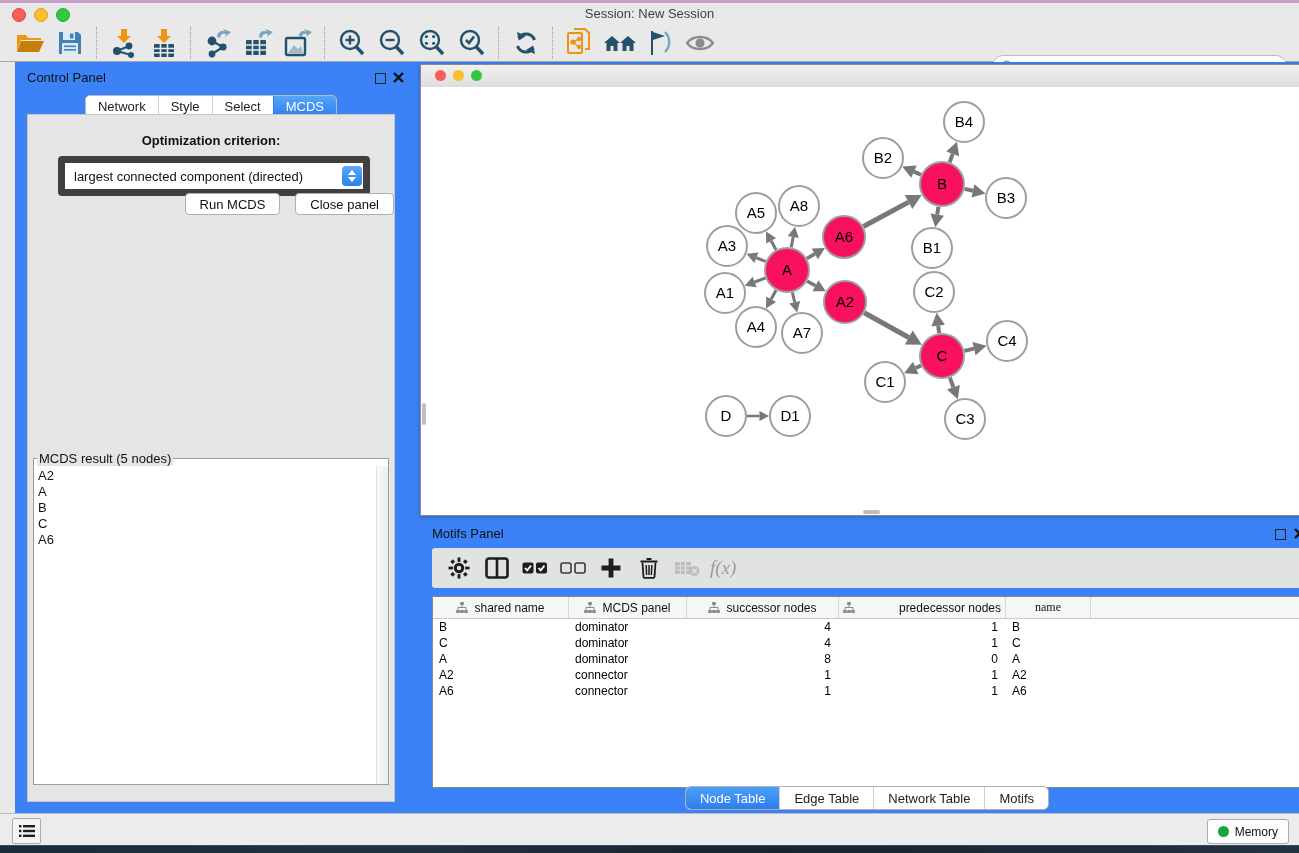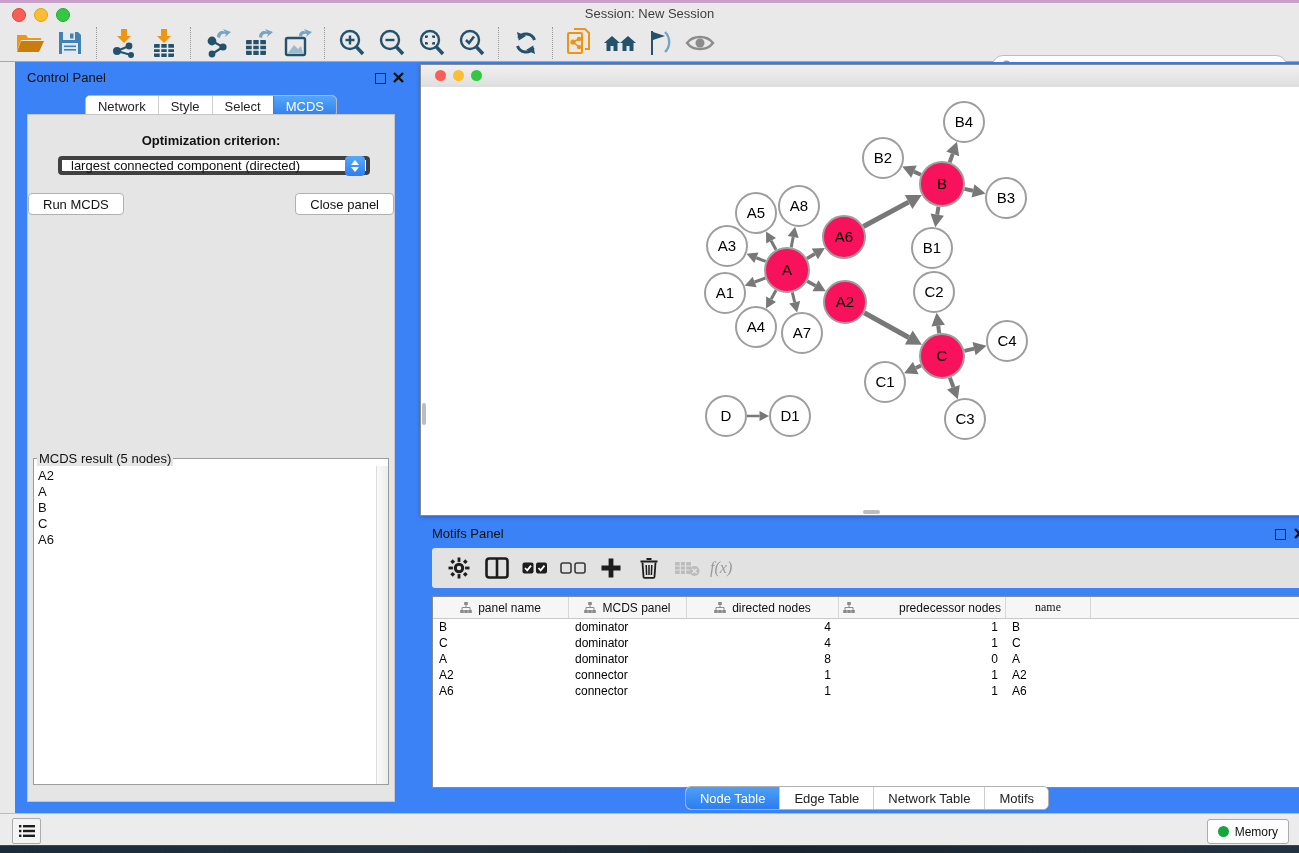--- a/index.html
+++ b/index.html
@@ -31,26 +31,26 @@
   .float-box{position:absolute;top:5px;width:9px;height:9px;border:1.5px solid #222;background:transparent;}
   .close-x{position:absolute;top:4px;width:11px;height:11px;}
   .close-x svg{display:block;}
   .cp-tabs{position:absolute;left:0;top:33px;width:100%;display:flex;justify-content:center;}
   .tabset{display:flex;border:1px solid #b9b9b9;border-radius:5px;overflow:hidden;background:#fff;height:20px;}
   .tabset .tab{padding:2px 12px;font-size:13px;color:#222;border-left:1px solid #cfcfcf;display:flex;align-items:center;background:#fff;}
   .tabset .tab:first-child{border-left:none;}
   .tabset .tab.active{background:linear-gradient(#55a6f7,#2f7fef);color:#fff;border-left-color:#2f7fef;}
   .cp-inner{position:absolute;left:12px;right:12px;top:52px;height:686px;background:#e5e5e5;border:1px solid #c6c6c6;border-radius:0;}
   .opt-label{position:absolute;left:0;right:0;top:18px;text-align:center;font-size:13px;font-weight:bold;color:#111;}
-  .dropdown{position:absolute;left:30px;top:41px;width:312px;height:19px;background:#fff;border:4px solid #404040;border-radius:4px;display:flex;align-items:center;box-sizing:border-box;}
+  .dropdown{position:absolute;left:30px;top:41px;width:312px;height:40px;background:#fff;border:7px solid #404040;border-radius:4px;display:flex;align-items:center;box-sizing:border-box;}
   .dropdown .dval{flex:1;font-size:13px;color:#111;padding-left:9px;white-space:nowrap;overflow:hidden;}
   .stepper{width:20px;height:20px;margin-right:1px;border-radius:4px;background:linear-gradient(#59a9f8,#2e7eef);display:flex;flex-direction:column;align-items:center;justify-content:center;gap:2px;}
   .stepper .up{width:0;height:0;border-left:4px solid transparent;border-right:4px solid transparent;border-bottom:5px solid #fff;}
   .stepper .dn{width:0;height:0;border-left:4px solid transparent;border-right:4px solid transparent;border-top:5px solid #fff;}
-  .btn-row{position:absolute;left:0;right:0;top:78px;display:flex;justify-content:space-between;}
+  .btn-row{position:absolute;left:0;right:0;top:78px;display:flex;justify-content:flex-end;gap:15px;}
   .btn{background:#fff;border:1px solid #b0b0b0;border-radius:4px;font-size:13px;color:#111;padding:3px 14px;height:22px;box-sizing:border-box;display:flex;align-items:center;}
   .mcds-fieldset{position:absolute;left:5px;right:5px;top:336px;height:332px;border:1px solid #9c9c9c;margin:0;padding:0;background:#fff;}
   .mcds-fieldset legend{font-size:13px;color:#111;margin-left:3px;padding:0 2px;background:#e5e5e5;}
   .mcds-list{position:absolute;left:0;top:0;right:11px;bottom:0;overflow:hidden;padding:2px 0 0 4px;}
   .mcds-list .item{font-size:13px;color:#111;line-height:16px;}
   .mcds-scroll{position:absolute;right:0;top:0;bottom:0;width:11px;border-left:1px solid #ddd;background:linear-gradient(90deg,#fafafa,#ececec);}
 
   
   .net-window{position:absolute;left:405px;top:2px;width:893px;height:452px;background:#fff;border:1px solid #8a8a8a;box-sizing:border-box;box-shadow:0 1px 4px rgba(0,0,0,0.25);}
   .net-titlebar{position:absolute;left:0;top:0;right:0;height:22px;background:linear-gradient(#f0f0f0,#dedede);border-bottom:1px solid #b2b2b2;}
@@ -61,21 +61,21 @@
   .net-canvas svg{display:block;}
   .vthumb{position:absolute;left:1px;top:338px;width:4px;height:22px;background:#bdbdbd;border-radius:2px;}
   .hthumb{position:absolute;left:442px;bottom:1px;width:17px;height:4px;background:#bdbdbd;border-radius:2px;}
   .resize-grip{position:absolute;right:1px;bottom:1px;width:12px;height:12px;}
 
   
   .table-panel{position:absolute;left:405px;top:458px;width:894px;height:293px;}
   .tp-toolbar{position:absolute;left:12px;right:7px;top:28px;height:40px;background:#e2e2e2;border-radius:3px;display:flex;align-items:center;padding:0 10px;box-sizing:border-box;gap:4px;}
   .tpicon{width:34px;height:30px;display:flex;align-items:center;justify-content:center;}
   .tpicon.disabled{opacity:0.45;}
-  .fx-label{font-size:16px;color:#9a9a9a;font-family:"Liberation Serif",serif;font-style:italic;margin-left:2px;}
+  .fx-label{font-size:19px;color:#9a9a9a;font-family:"Liberation Serif",serif;font-style:italic;margin-left:2px;}
   .data-table{position:absolute;left:12px;right:7px;top:76px;height:190px;background:#fff;border:1px solid #8a8a8a;overflow:hidden;}
   .thead{display:flex;height:21px;background:#f6f6f6;border-bottom:1px solid #c9c9c9;}
   .th{display:flex;align-items:center;justify-content:center;gap:6px;font-size:12px;color:#111;border-right:1px solid #d7d7d7;box-sizing:border-box;height:100%;}
   .th:last-child{border-right:none;}
   .trow{display:flex;height:16px;}
   .td{font-size:12px;color:#000;box-sizing:border-box;padding:1px 6px 0 6px;white-space:nowrap;overflow:hidden;}
   .td.num{text-align:right;padding-right:8px;}
   .tp-tabs{position:absolute;left:0;right:0;top:266px;display:flex;justify-content:center;}
   .tabset2{display:flex;border:1px solid #b0b0b0;border-radius:6px;overflow:hidden;background:#fff;height:22px;}
   .tabset2 .tab{padding:3px 14px;font-size:13px;color:#222;border-left:1px solid #cfcfcf;display:flex;align-items:center;background:#fff;}
@@ -478,41 +478,41 @@
       <div class="data-table">
         <div class="thead" id="table-head">
             <div class="th" style="width: 136px;">
               <svg width="12" height="11" viewBox="0 0 12 11">
                 <rect x="4.2" y="0" width="3.6" height="3" fill="#8a8a8a"></rect>
                 <path stroke="#8a8a8a" stroke-width="1" fill="none" d="M6 3 V5.5 M2 8 V5.5 H10 V8"></path>
                 <rect x="0.2" y="8" width="3.6" height="3" fill="#8a8a8a"></rect>
                 <rect x="4.2" y="8" width="3.6" height="3" fill="#8a8a8a"></rect>
                 <rect x="8.2" y="8" width="3.6" height="3" fill="#8a8a8a"></rect>
               </svg>
-              <span>panel name</span>
+              <span>shared name</span>
             </div>
             <div class="th" style="width: 118px;">
               <svg width="12" height="11" viewBox="0 0 12 11">
                 <rect x="4.2" y="0" width="3.6" height="3" fill="#8a8a8a"></rect>
                 <path stroke="#8a8a8a" stroke-width="1" fill="none" d="M6 3 V5.5 M2 8 V5.5 H10 V8"></path>
                 <rect x="0.2" y="8" width="3.6" height="3" fill="#8a8a8a"></rect>
                 <rect x="4.2" y="8" width="3.6" height="3" fill="#8a8a8a"></rect>
                 <rect x="8.2" y="8" width="3.6" height="3" fill="#8a8a8a"></rect>
               </svg>
               <span>MCDS panel</span>
             </div>
             <div class="th" style="width: 152px;">
               <svg width="12" height="11" viewBox="0 0 12 11">
                 <rect x="4.2" y="0" width="3.6" height="3" fill="#8a8a8a"></rect>
                 <path stroke="#8a8a8a" stroke-width="1" fill="none" d="M6 3 V5.5 M2 8 V5.5 H10 V8"></path>
                 <rect x="0.2" y="8" width="3.6" height="3" fill="#8a8a8a"></rect>
                 <rect x="4.2" y="8" width="3.6" height="3" fill="#8a8a8a"></rect>
                 <rect x="8.2" y="8" width="3.6" height="3" fill="#8a8a8a"></rect>
               </svg>
-              <span>directed nodes</span>
+              <span>successor nodes</span>
             </div>
             <div class="th" style="width: 167px; gap: 44px;">
               <svg width="12" height="11" viewBox="0 0 12 11">
                 <rect x="4.2" y="0" width="3.6" height="3" fill="#8a8a8a"></rect>
                 <path stroke="#8a8a8a" stroke-width="1" fill="none" d="M6 3 V5.5 M2 8 V5.5 H10 V8"></path>
                 <rect x="0.2" y="8" width="3.6" height="3" fill="#8a8a8a"></rect>
                 <rect x="4.2" y="8" width="3.6" height="3" fill="#8a8a8a"></rect>
                 <rect x="8.2" y="8" width="3.6" height="3" fill="#8a8a8a"></rect>
               </svg>
               <span>predecessor nodes</span>

